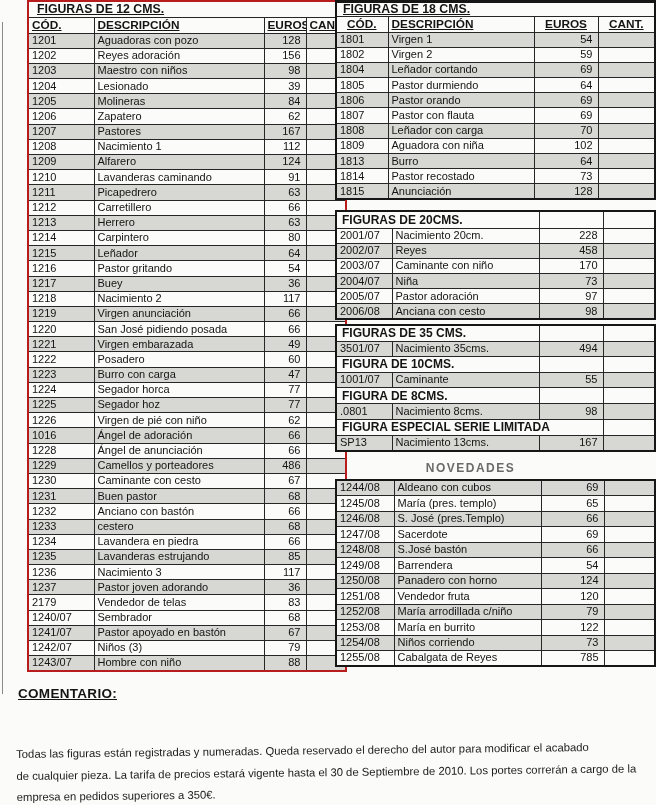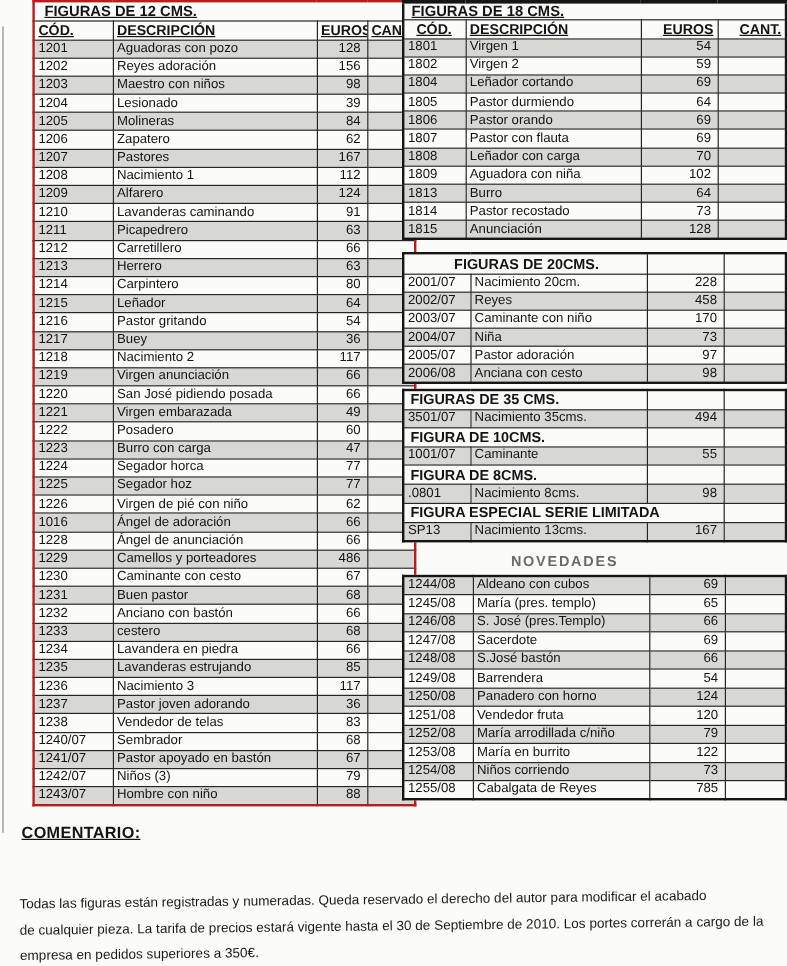--- a/index.html
+++ b/index.html
@@ -19,33 +19,33 @@
   tr { height:15.2px; }
   tr.stripe td { background:var(--stripe,#d7d7d3); }
   .c-euros { text-align:right; padding-right:5px; }
   .c-cant  { }
   .title-row { height:16px; }
   .title-row td { font-weight:bold; font-size:12.3px; }
   .title-row .u { text-decoration:underline; }
   .sec-title td { font-weight:bold; font-size:12px; padding-left:5px; }
   .hdr { height:16px; }
   .hdr td { font-weight:bold; font-size:11.8px; text-decoration:underline; }
-  .hdr .c-euros, .hdr .c-cant { text-align:right; padding-right:3px; }
+  .hdr .c-euros, .hdr .c-cant { text-align:center; padding-right:3px; }
 
   
   #t12 { left:7px; top:0; width:318px; border:2px solid #b91c1c;margin-left:20px; }
 
   
   #t18 { left:335px; top:0px; width:319px; border:2px solid #161616; border-top-width:3px; }
   #t18 .t18-title { height:13px; }
   #t18 .c-code { text-align:left; padding-right:4px; }
   #t18 .hdr .c-code { text-align:center; }
 
   #t20 { left:335px; top:210px; width:319px; border:2px solid #161616; }
-  #t20 .sec-title { height:17px;text-align:center; }
+  #t20 .sec-title { height:17px; }
 
   #tsmall { left:335px; top:324px; width:319px; border:2px solid #161616; }
   #tsmall .sec-title { height:16px; }
   #tsmall tr { height:15.4px;margin-top:15px; }
 
   #tnov { left:335px; top:479px; width:319px; border:2px solid #161616;padding-left:24px; }
   #tnov tr { height:15.5px; }
 
   .nov-label {
     position:absolute; left:335px; top:461px; width:319px;
@@ -311,21 +311,21 @@
           <td class="c-euros">117</td>
           <td class="c-cant"></td>
         </tr>
         <tr class="stripe">
           <td class="c-code">1237</td>
           <td class="c-desc">Pastor joven adorando</td>
           <td class="c-euros">36</td>
           <td class="c-cant"></td>
         </tr>
         <tr>
-          <td class="c-code">1238</td>
+          <td class="c-code">2179</td>
           <td class="c-desc">Vendedor de telas</td>
           <td class="c-euros">83</td>
           <td class="c-cant"></td>
         </tr>
         <tr>
           <td class="c-code">1240/07</td>
           <td class="c-desc">Sembrador</td>
           <td class="c-euros">68</td>
           <td class="c-cant"></td>
         </tr>

